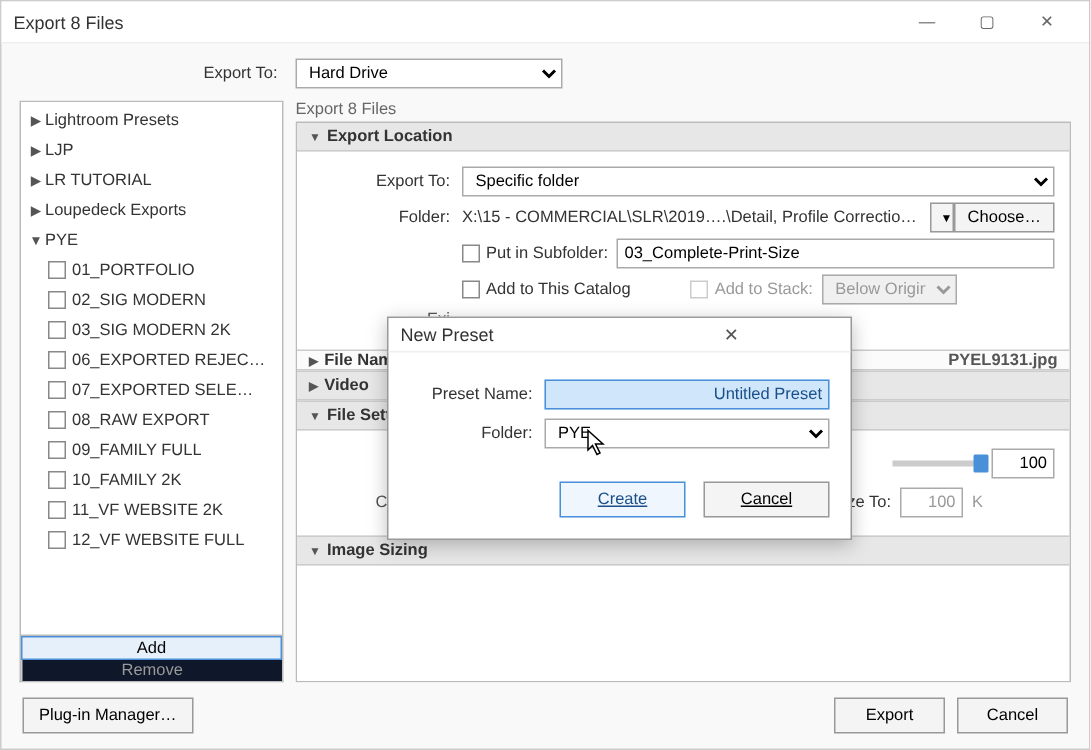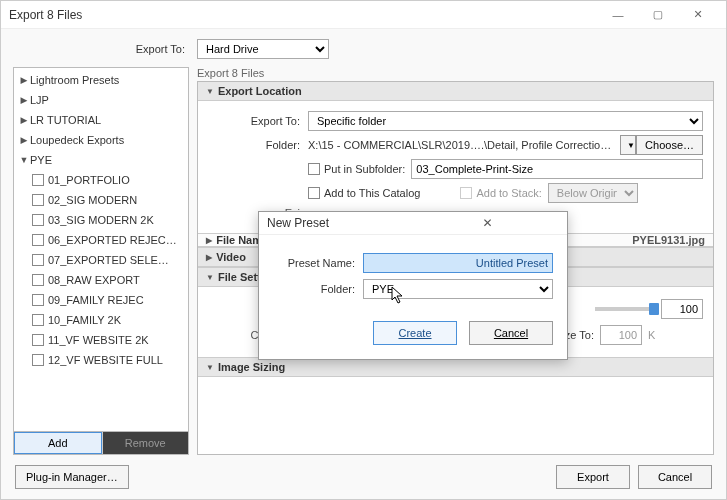--- a/index.html
+++ b/index.html
@@ -5,32 +5,32 @@
 * { box-sizing: border-box; font-family: "Segoe UI", Arial, sans-serif; font-size: 11px; }
 body { margin: 0; background: #fff; color: #333; }
 .window { width: 727px; height: 500px; border: 1px solid #ccc; position: relative; background: #f9f9f9; display: flex; flex-direction: column; }
 .titlebar { height: 28px; background: #fff; display: flex; align-items: center; padding: 0 8px; border-bottom: 1px solid #eee; }
 .titlebar .title { flex: 1; font-size: 12px; color: #333; }
 .titlebar .win-btns { display: flex; gap: 0; }
 .titlebar .win-btn { width: 40px; height: 28px; display: flex; align-items: center; justify-content: center; color: #666; cursor: pointer; }
 .export-to-row { padding: 10px 0 8px 0; display: flex; align-items: center; gap: 6px; }
 .export-to-row .lbl { width: 190px; text-align: right; padding-right: 6px; }
 select, input[type=text] { border: 1px solid #aaa; background: #fff; height: 20px; padding: 0 4px; font-size: 11px; }
-.export-to-row select { width: 132px; }
+.export-to-row select { width: 178px; }
 .content { flex: 1; display: flex; gap: 8px; padding: 0 12px; overflow: hidden; }
 .left { width: 176px; display: flex; flex-direction: column; }
 .left-label, .right-label { font-size: 11px; color: #666; margin-bottom: 2px; }
 .preset-tree { flex: 1; border: 1px solid #bbb; background: #fff; overflow-y: auto; padding: 2px 0; }
 .tree-item { display: flex; align-items: center; height: 20px; padding: 0 4px; cursor: pointer; }
 .tree-item .disclosure { width: 12px; text-align: center; color: #555; font-size: 9px; }
 .tree-item.child { padding-left: 18px; align-items: center; }
 .tree-item.child .chk { width: 12px; height: 12px; border: 1px solid #888; margin-right: 4px; flex-shrink: 0; }
 .tree-item span.label { white-space: nowrap; overflow: hidden; text-overflow: ellipsis; }
-.left-btns { display: flex; border: 1px solid #bbb; border-top: none; }
-.left-btns button { flex: 1; height: 22px; background: #404040; border: none; cursor: pointer; }
+.left-btns { display: flex; border: 1px solid #bbb; border-top: none; flex-direction: column; }
+.left-btns button { flex: 1; height: 22px; background: #0f172a; border: none; cursor: pointer; }
 .left-btns button.add { background: #e6f0fb; border: 1px solid #4a90d9; }
 .left-btns button.remove { color: #999; border-left: 1px solid #ccc; }
 .right { flex: 1; display: flex; flex-direction: column; overflow: hidden; }
 .panels { flex: 1; border: 1px solid #bbb; background: #fff; overflow-y: auto; }
 .panel-header { background: #e7e7e7; padding: 3px 8px; font-weight: bold; display: flex; align-items: center; gap: 4px; border-top: 1px solid #ccc; border-bottom: 1px solid #ccc; }
 .panel-header:first-child { border-top: none; }
 .panel-header .tri { font-size: 8px; color: #555; }
 .panel-body { padding: 6px 10px 10px 10px; }
 .row { display: flex; align-items: center; margin: 4px 0; }
 .row .rlbl { width: 100px; text-align: right; padding-right: 8px; }
@@ -133,21 +133,21 @@
         <div class="tree-item child">
             <span class="chk"></span>
             <span class="label">07_EXPORTED SELE…</span>
           </div>
         <div class="tree-item child">
             <span class="chk"></span>
             <span class="label">08_RAW EXPORT</span>
           </div>
         <div class="tree-item child">
             <span class="chk"></span>
-            <span class="label">09_FAMILY REJEC</span>
+            <span class="label">09_FAMILY FULL</span>
           </div>
         <div class="tree-item child">
             <span class="chk"></span>
             <span class="label">10_FAMILY 2K</span>
           </div>
         <div class="tree-item child">
             <span class="chk"></span>
             <span class="label">11_VF WEBSITE 2K</span>
           </div>
         <div class="tree-item child">

